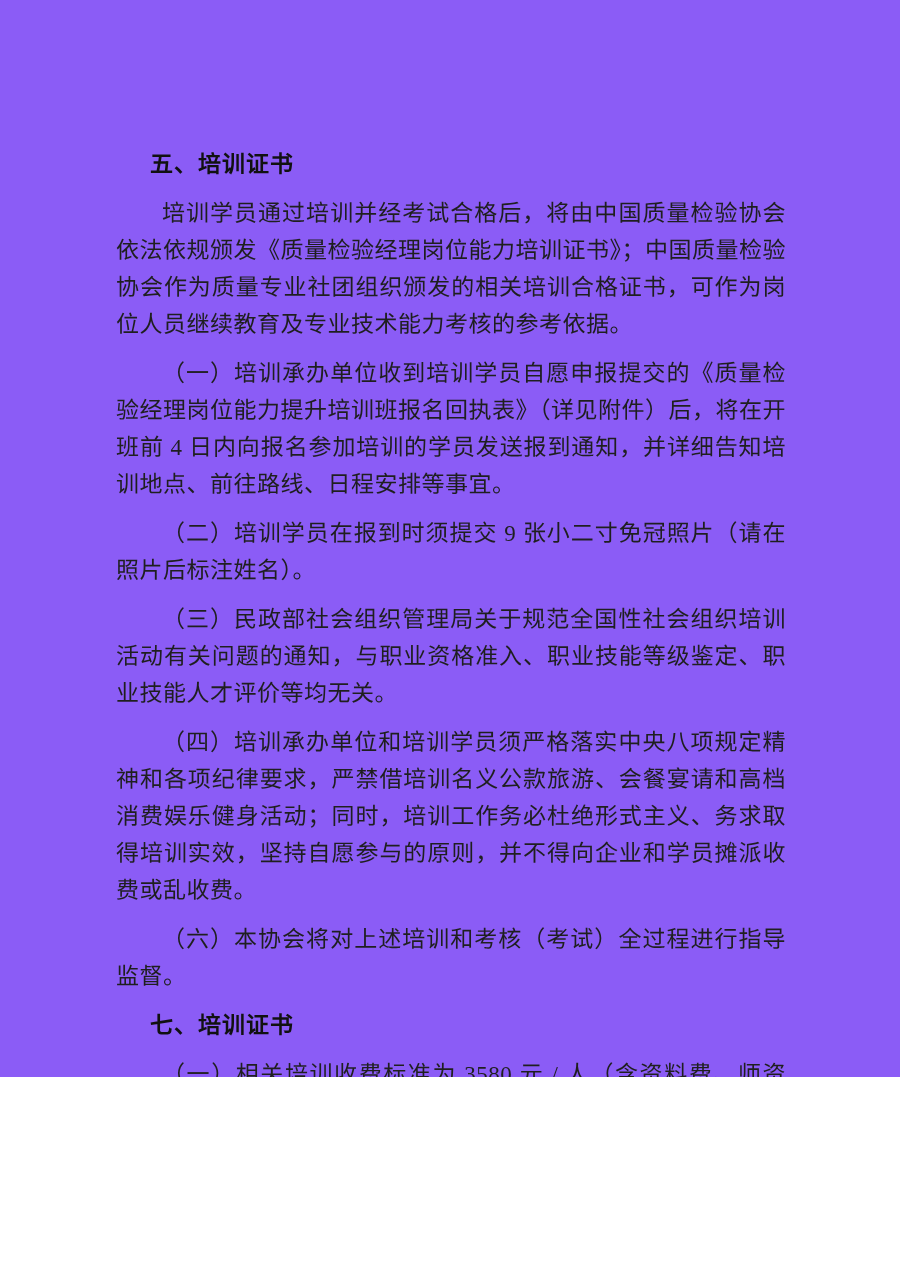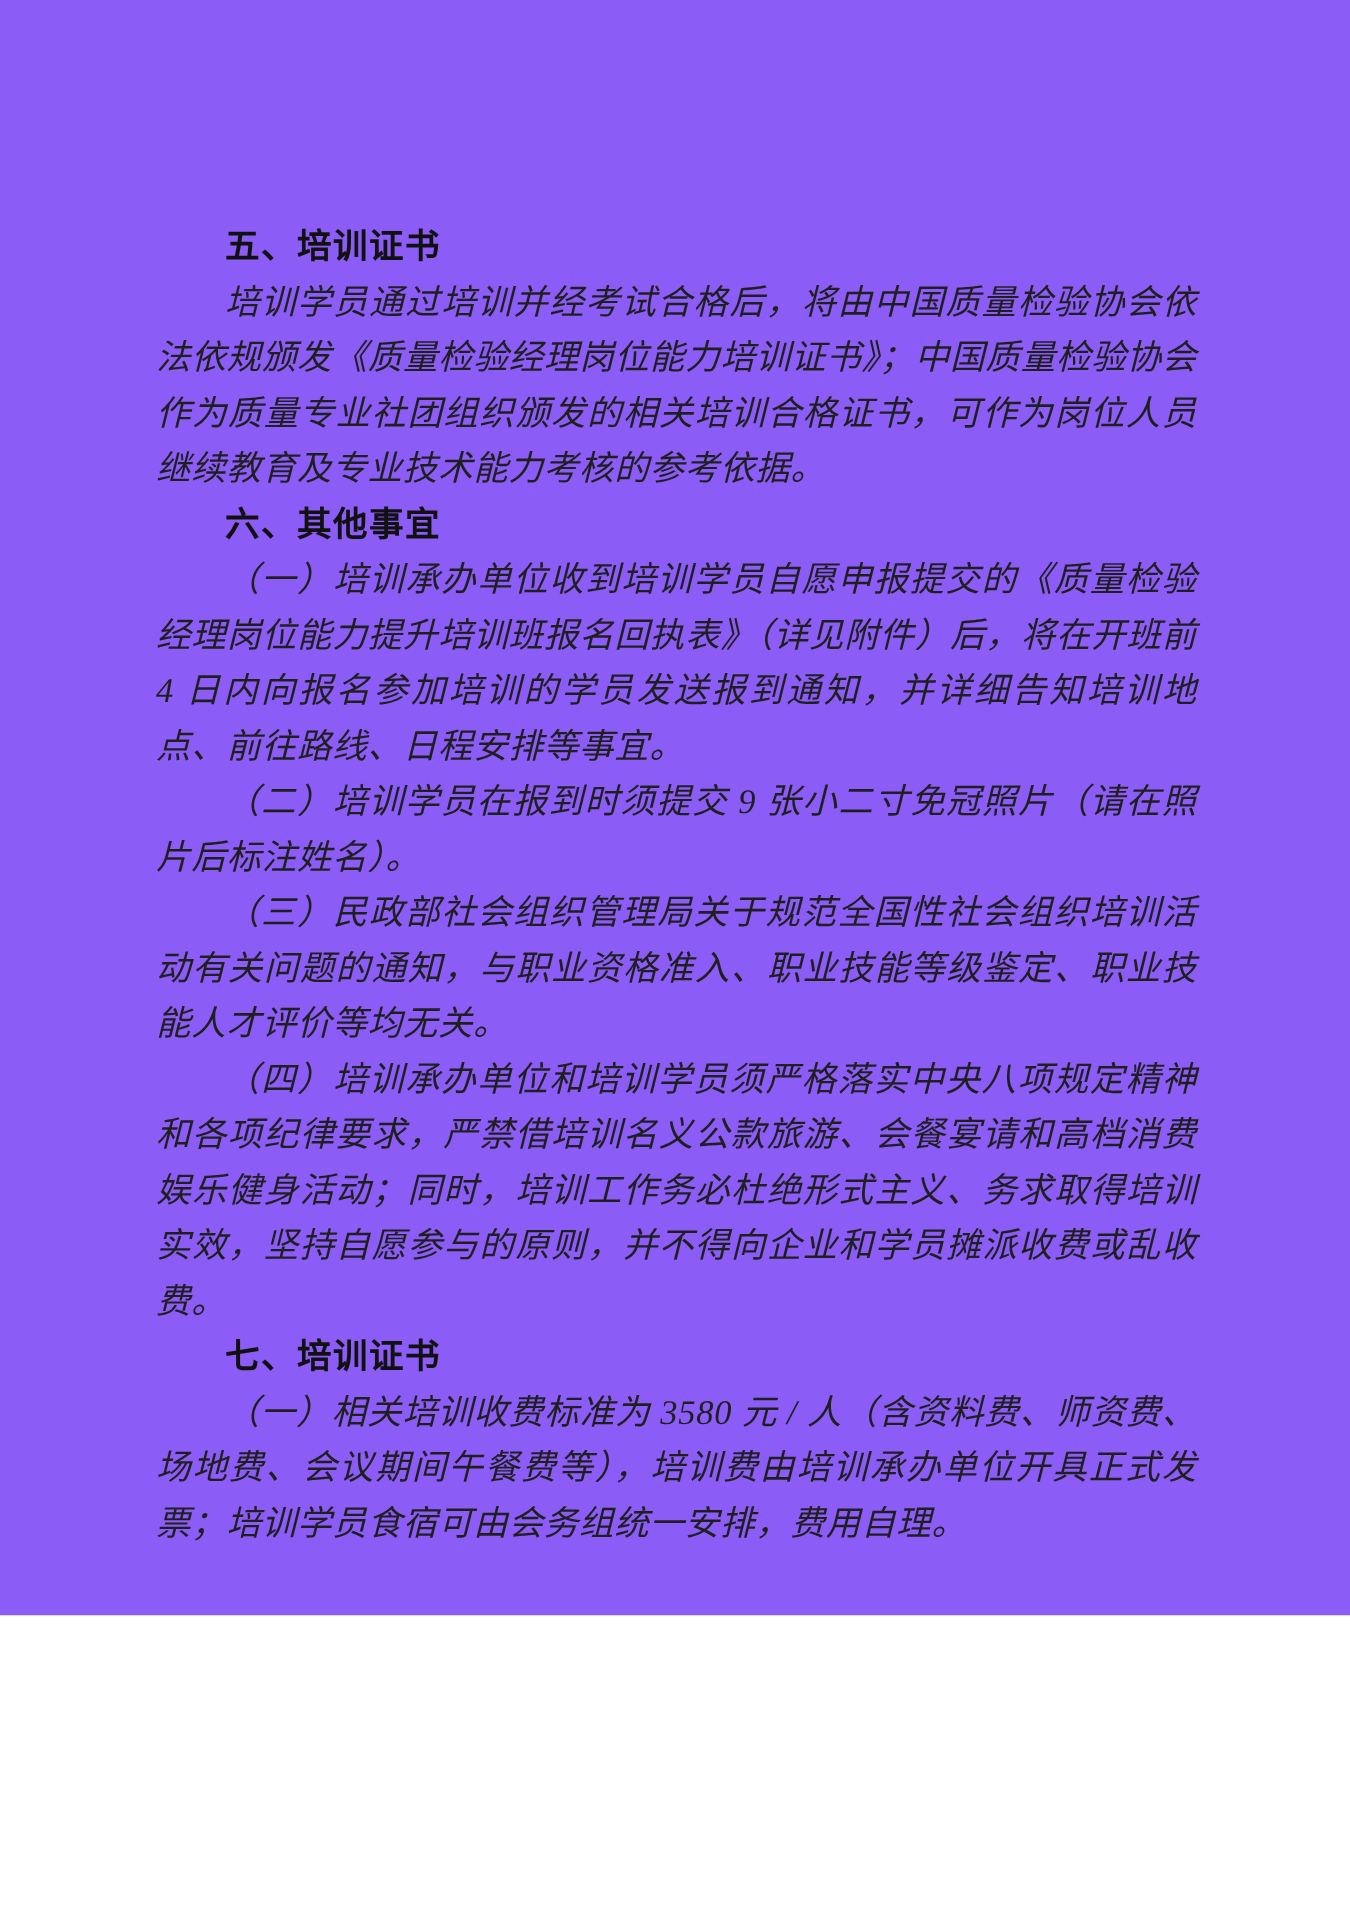--- a/index.html
+++ b/index.html
@@ -31,25 +31,24 @@
     padding: 0;
     font-size: 23px;
     line-height: 37px;
     font-weight: 700;
     text-indent: 2em;
     color: #111111;
     font-family: "Liberation Sans", "DejaVu Sans", sans-serif;
     letter-spacing: 1px;
   }
   .para {
-    margin: 0;
+    margin: 12px;
     padding: 0;
     text-indent: 2em;
     letter-spacing: 0.5px;
-    font-style: italic;
   }
   .page-number {
     position: absolute;
     top: 1172px;
     right: 110px;
     font-size: 22px;
     line-height: 28px;
     color: #1f1f1f;
     letter-spacing: 4px;
     font-family: "Liberation Serif", "DejaVu Serif", serif;
@@ -57,25 +56,25 @@
 </style>
 </head>
 <body>
 
 <div class="sheet">
   <div class="doc-content">
 
     <h2 class="section-heading">五、培训证书</h2>
     <p class="para">培训学员通过培训并经考试合格后，将由中国质量检验协会依法依规颁发《质量检验经理岗位能力培训证书》；中国质量检验协会作为质量专业社团组织颁发的相关培训合格证书，可作为岗位人员继续教育及专业技术能力考核的参考依据。</p>
 
-    <h2 class="section-heading">六、其他事宜</h2>
     <p class="para">（一）培训承办单位收到培训学员自愿申报提交的《质量检验经理岗位能力提升培训班报名回执表》（详见附件）后，将在开班前 4 日内向报名参加培训的学员发送报到通知，并详细告知培训地点、前往路线、日程安排等事宜。</p>
     <p class="para">（二）培训学员在报到时须提交 9 张小二寸免冠照片（请在照片后标注姓名）。</p>
     <p class="para">（三）民政部社会组织管理局关于规范全国性社会组织培训活动有关问题的通知，与职业资格准入、职业技能等级鉴定、职业技能人才评价等均无关。</p>
     <p class="para">（四）培训承办单位和培训学员须严格落实中央八项规定精神和各项纪律要求，严禁借培训名义公款旅游、会餐宴请和高档消费娱乐健身活动；同时，培训工作务必杜绝形式主义、务求取得培训实效，坚持自愿参与的原则，并不得向企业和学员摊派收费或乱收费。</p>
+    <p class="para">（六）本协会将对上述培训和考核（考试）全过程进行指导监督。</p>
 
     <h2 class="section-heading">七、培训证书</h2>
     <p class="para">（一）相关培训收费标准为 3580 元 / 人（含资料费、师资费、场地费、会议期间午餐费等），培训费由培训承办单位开具正式发票；培训学员食宿可由会务组统一安排，费用自理。</p>
 
   </div>
 
   <div class="page-number">— 5 —</div>
 </div>
 
 </body></html>

